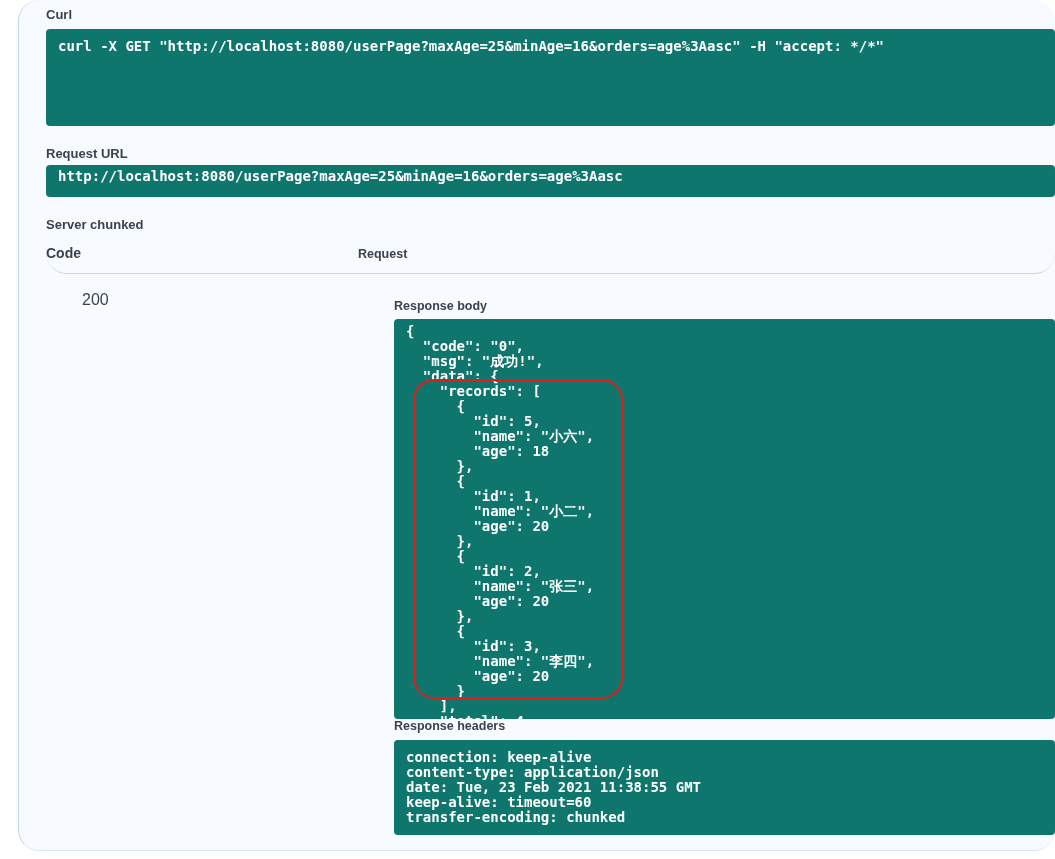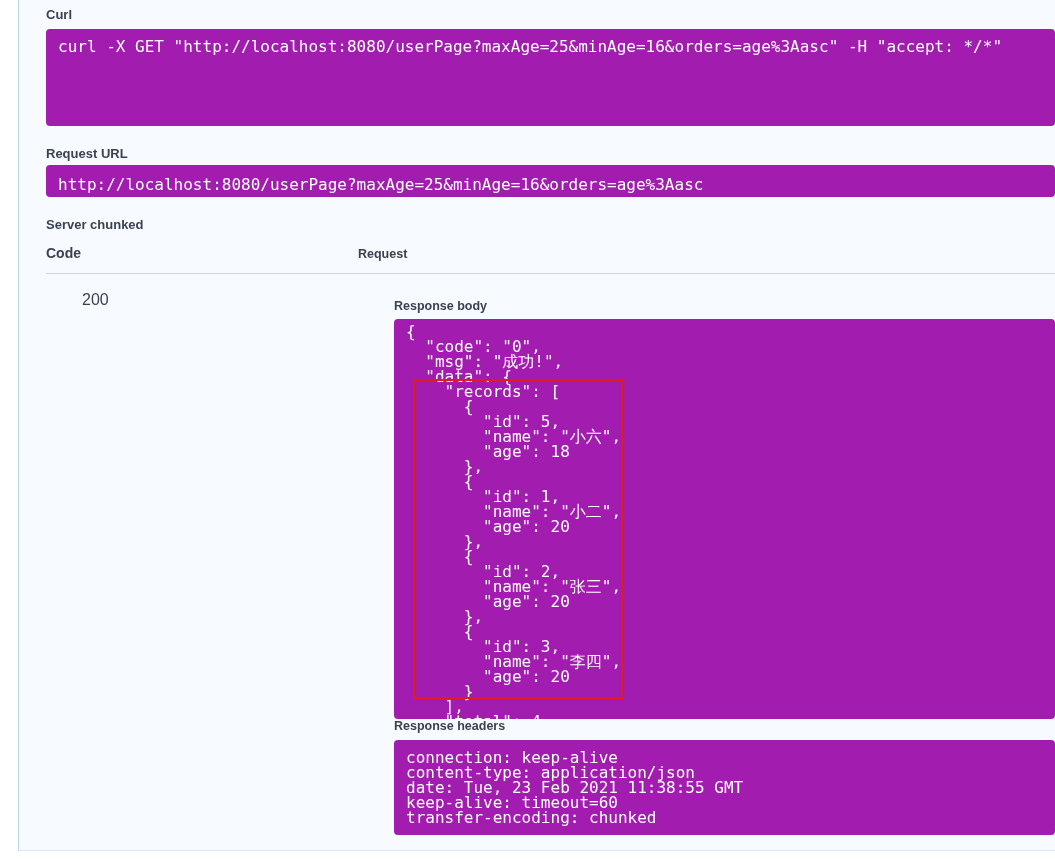--- a/index.html
+++ b/index.html
@@ -1,47 +1,47 @@
 <!DOCTYPE html>
 <html><head>
 <meta charset="utf-8">
 <style>
-  * { box-sizing: border-box; }
+  * { box-sizing: border-box; border-radius: 21px; }
   html, body { margin: 0; padding: 0; }
   body {
     width: 1055px; height: 859px; overflow: hidden;
     background: #ffffff;
     font-family: "Liberation Sans", sans-serif;
     color: #3b4151;
   }
   .opblock {
     position: absolute; left: 18px; top: 0; right: 0; height: 851px;
     background: rgba(97,175,254,.05);
     border-left: 1px solid #bcd7f1;
     border-bottom: 1px solid #d9e8f7;
     padding: 0 0 0 27px;
   }
   .section-label {
     font-size: 13px; font-weight: 700; color: #3b4151;
     line-height: 15px; margin: 0;
   }
   .curl-label { padding-top: 7px; }
   .codeblock {
-    background: #a21caf; color: #ffffff;
+    background: #0f766e; color: #ffffff;
     font-family: "DejaVu Sans Mono", monospace;
-    font-size: 16px; font-weight: 400; line-height: 15px;
+    font-size: 14px; font-weight: 700; line-height: 15px;
     border-radius: 4px;
   }
   .codeblock pre {
     margin: 0; font: inherit; line-height: 15px; white-space: pre;
     color: #ffffff;
   }
   .curl-block { margin-top: 7px; height: 97px; padding: 10px 12px; overflow: auto; }
   .request-url-label { margin-top: 20px; }
-  .url-block { margin-top: 4px; height: 32px; padding: 12px 12px; overflow: hidden; }
+  .url-block { margin-top: 4px; height: 32px; padding: 4px 12px; overflow: hidden; }
   .server-response-title { margin-top: 20px; }
   .resp-table { width: 100%; }
   .thead { display: flex; padding: 13px 0 12px; border-bottom: 1px solid rgba(59,65,81,.2); }
   .col-code { width: 312px; flex: 0 0 312px; }
   .col-details { flex: 1 1 auto; min-width: 0; }
   .thead .col-code { font-size: 14px; font-weight: 700; }
   .thead .col-details { font-size: 12.5px; font-weight: 700; padding-top: 2px; }
   .tbody-row { display: flex; }
   .status-code { font-size: 16px; padding-top: 17px; margin-left: 36px; }
   .sub-label {

